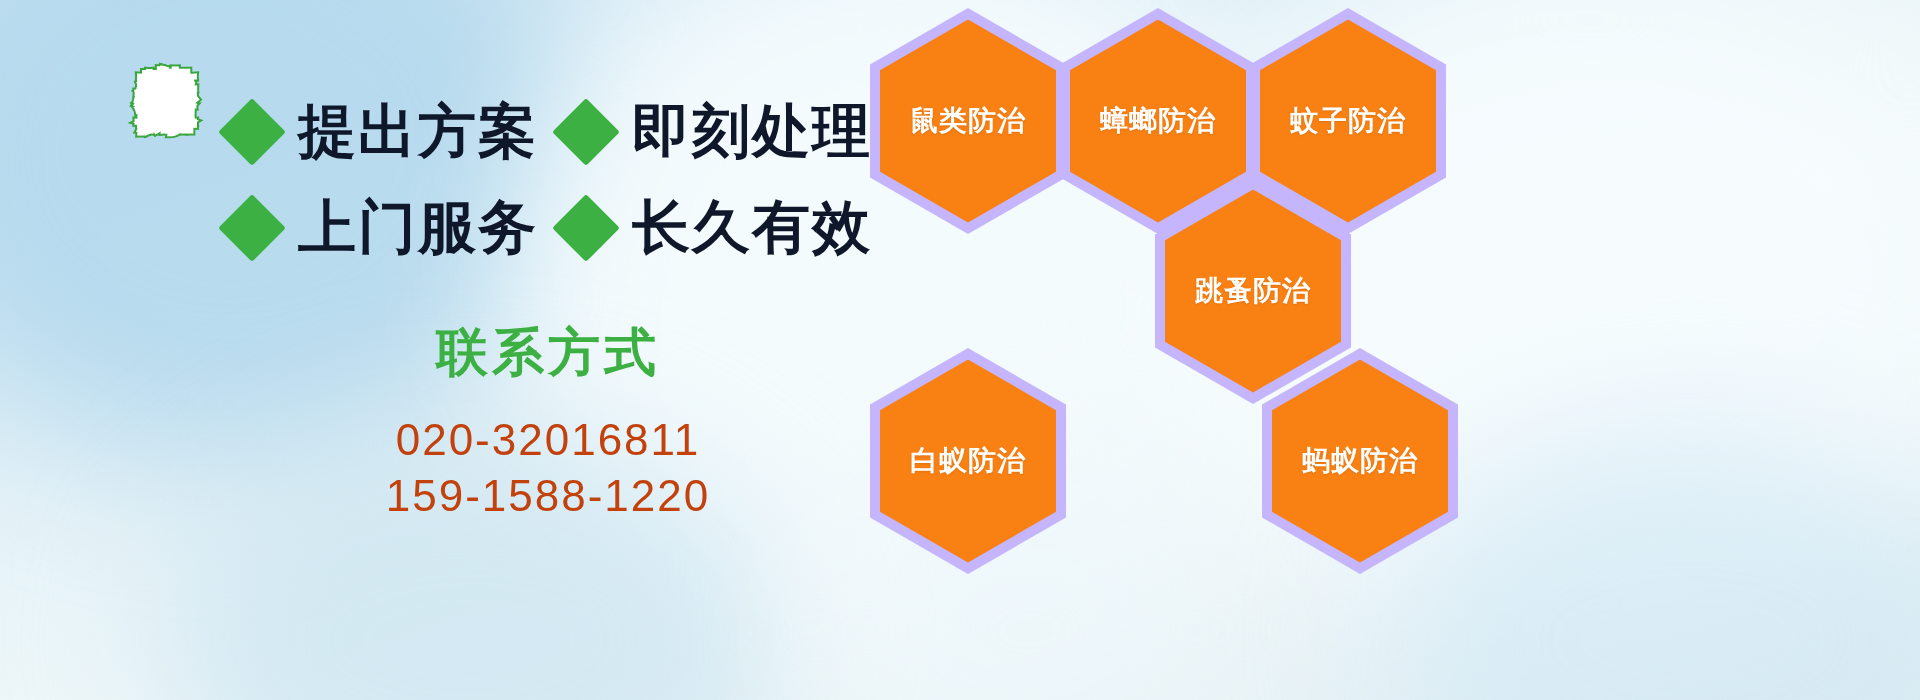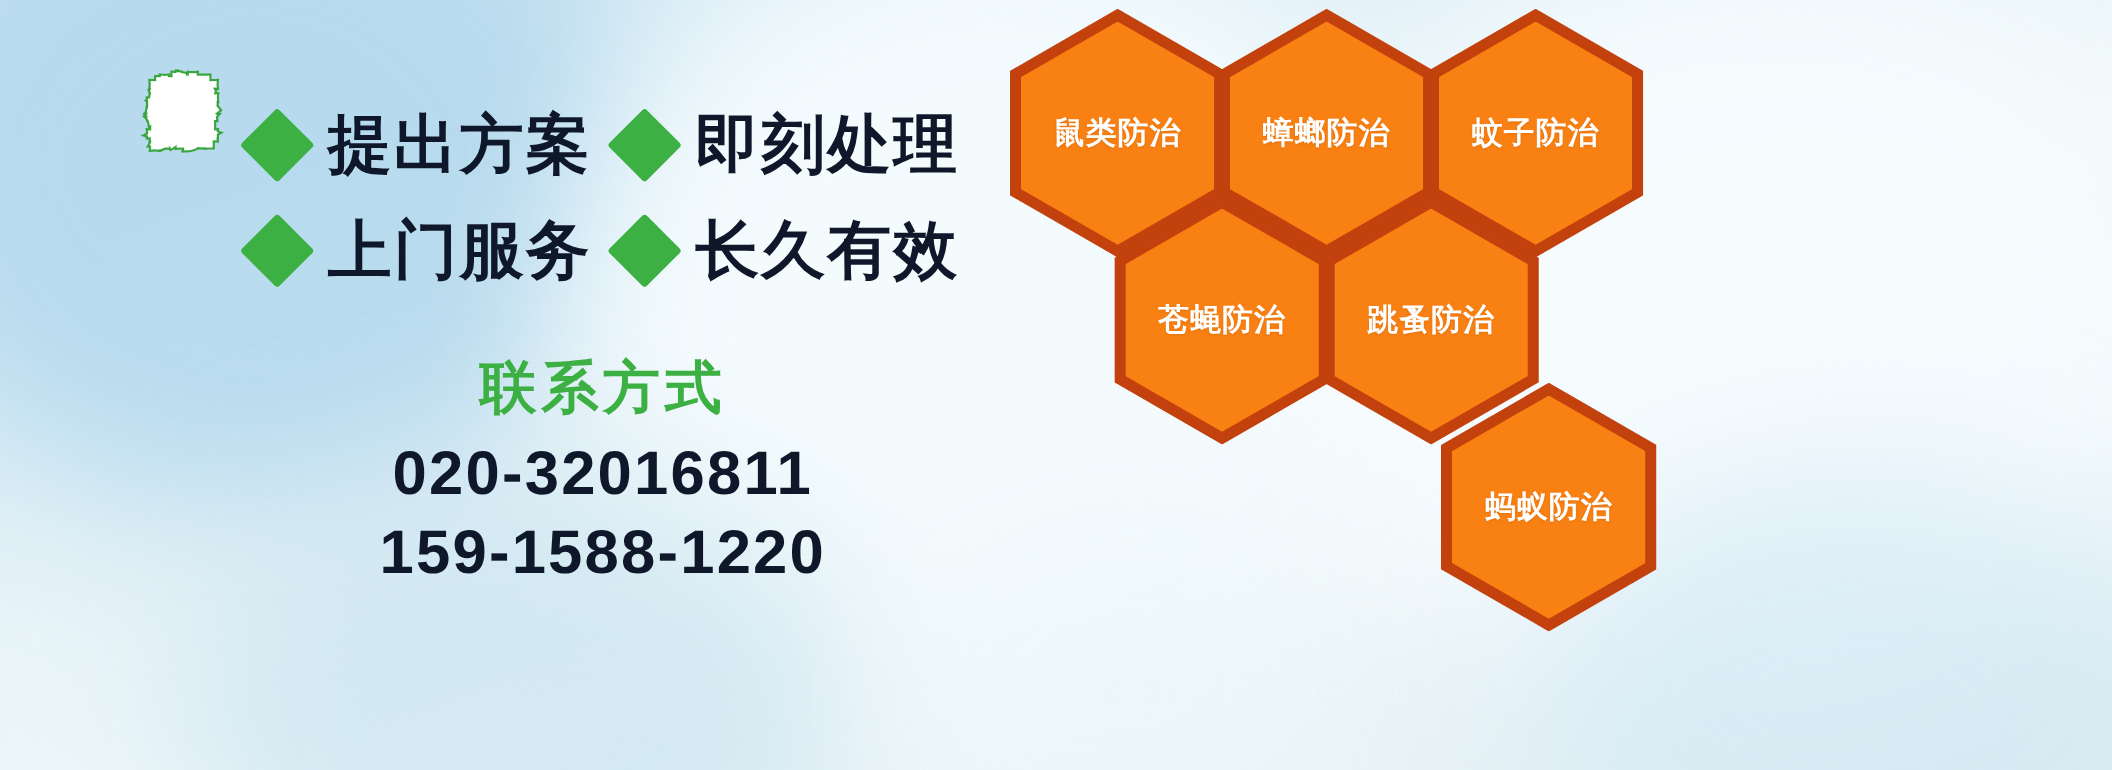--- a/index.html
+++ b/index.html
@@ -46,34 +46,34 @@
   .feature-text {
     font-size:58px; font-weight:700; color:#0f172a;
     letter-spacing:2px; white-space:nowrap;
   }
   .feature-row .gap { width:24px; flex:none; }
 
   
   .contact { position:absolute; left:228px; top:318px; width:640px; text-align:center; }
   .contact-title {
     font-size:52px; font-weight:800; color:#3cb043;
-    letter-spacing:4px; margin-bottom:6px;
+    letter-spacing:4px; margin-bottom:24px;
   }
   .contact-phone {
-    font-size:56px; font-weight:700; color:#0f172a;
+    font-size:44px; font-weight:400; color:#c2410c;
     letter-spacing:2px; line-height:1.28;
   }
 
   
   .hex-cluster { position:absolute; left:862px; top:0px; width:600px; height:568px; }
   .hex {
     position:absolute; width:196px; height:226px;
     clip-path:polygon(50% 0%,100% 25%,100% 75%,50% 100%,0% 75%,0% 25%);
-    background:#c2410c;
-    display:flex; align-items:center; justify-content:center;margin-left:48px;
+    background:#c4b5fd;
+    display:flex; align-items:center; justify-content:center;
   }
   .hex-inner {
     width:176px; height:203px;
     clip-path:polygon(50% 0%,100% 25%,100% 75%,50% 100%,0% 75%,0% 25%);
     background:#f98012;
     display:flex; align-items:center; justify-content:center;
   }
   .hex-label {
     font-size:28px; font-weight:800; color:#ffffff;
     letter-spacing:1px; white-space:nowrap; text-align:center;
@@ -128,31 +128,31 @@
       <div class="hex-inner">
         <span class="hex-label">蟑螂防治</span>
       </div>
     </div>
     <div class="hex" style="left:388px; top:8px;">
       <div class="hex-inner">
         <span class="hex-label">蚊子防治</span>
       </div>
     </div>
 
-    <div class="hex" style="left:103px; top:178px;">
-      <div class="hex-inner">
-        <span class="hex-label">苍蝇防治</span>
-      </div>
-    </div>
     <div class="hex" style="left:293px; top:178px;">
       <div class="hex-inner">
         <span class="hex-label">跳蚤防治</span>
       </div>
     </div>
 
+    <div class="hex" style="left:8px;  top:348px;">
+      <div class="hex-inner">
+        <span class="hex-label">白蚁防治</span>
+      </div>
+    </div>
     <div class="hex" style="left:400px; top:348px;">
       <div class="hex-inner">
         <span class="hex-label">蚂蚁防治</span>
       </div>
     </div>
 
   </div>
 </div>
 
 </body></html>

